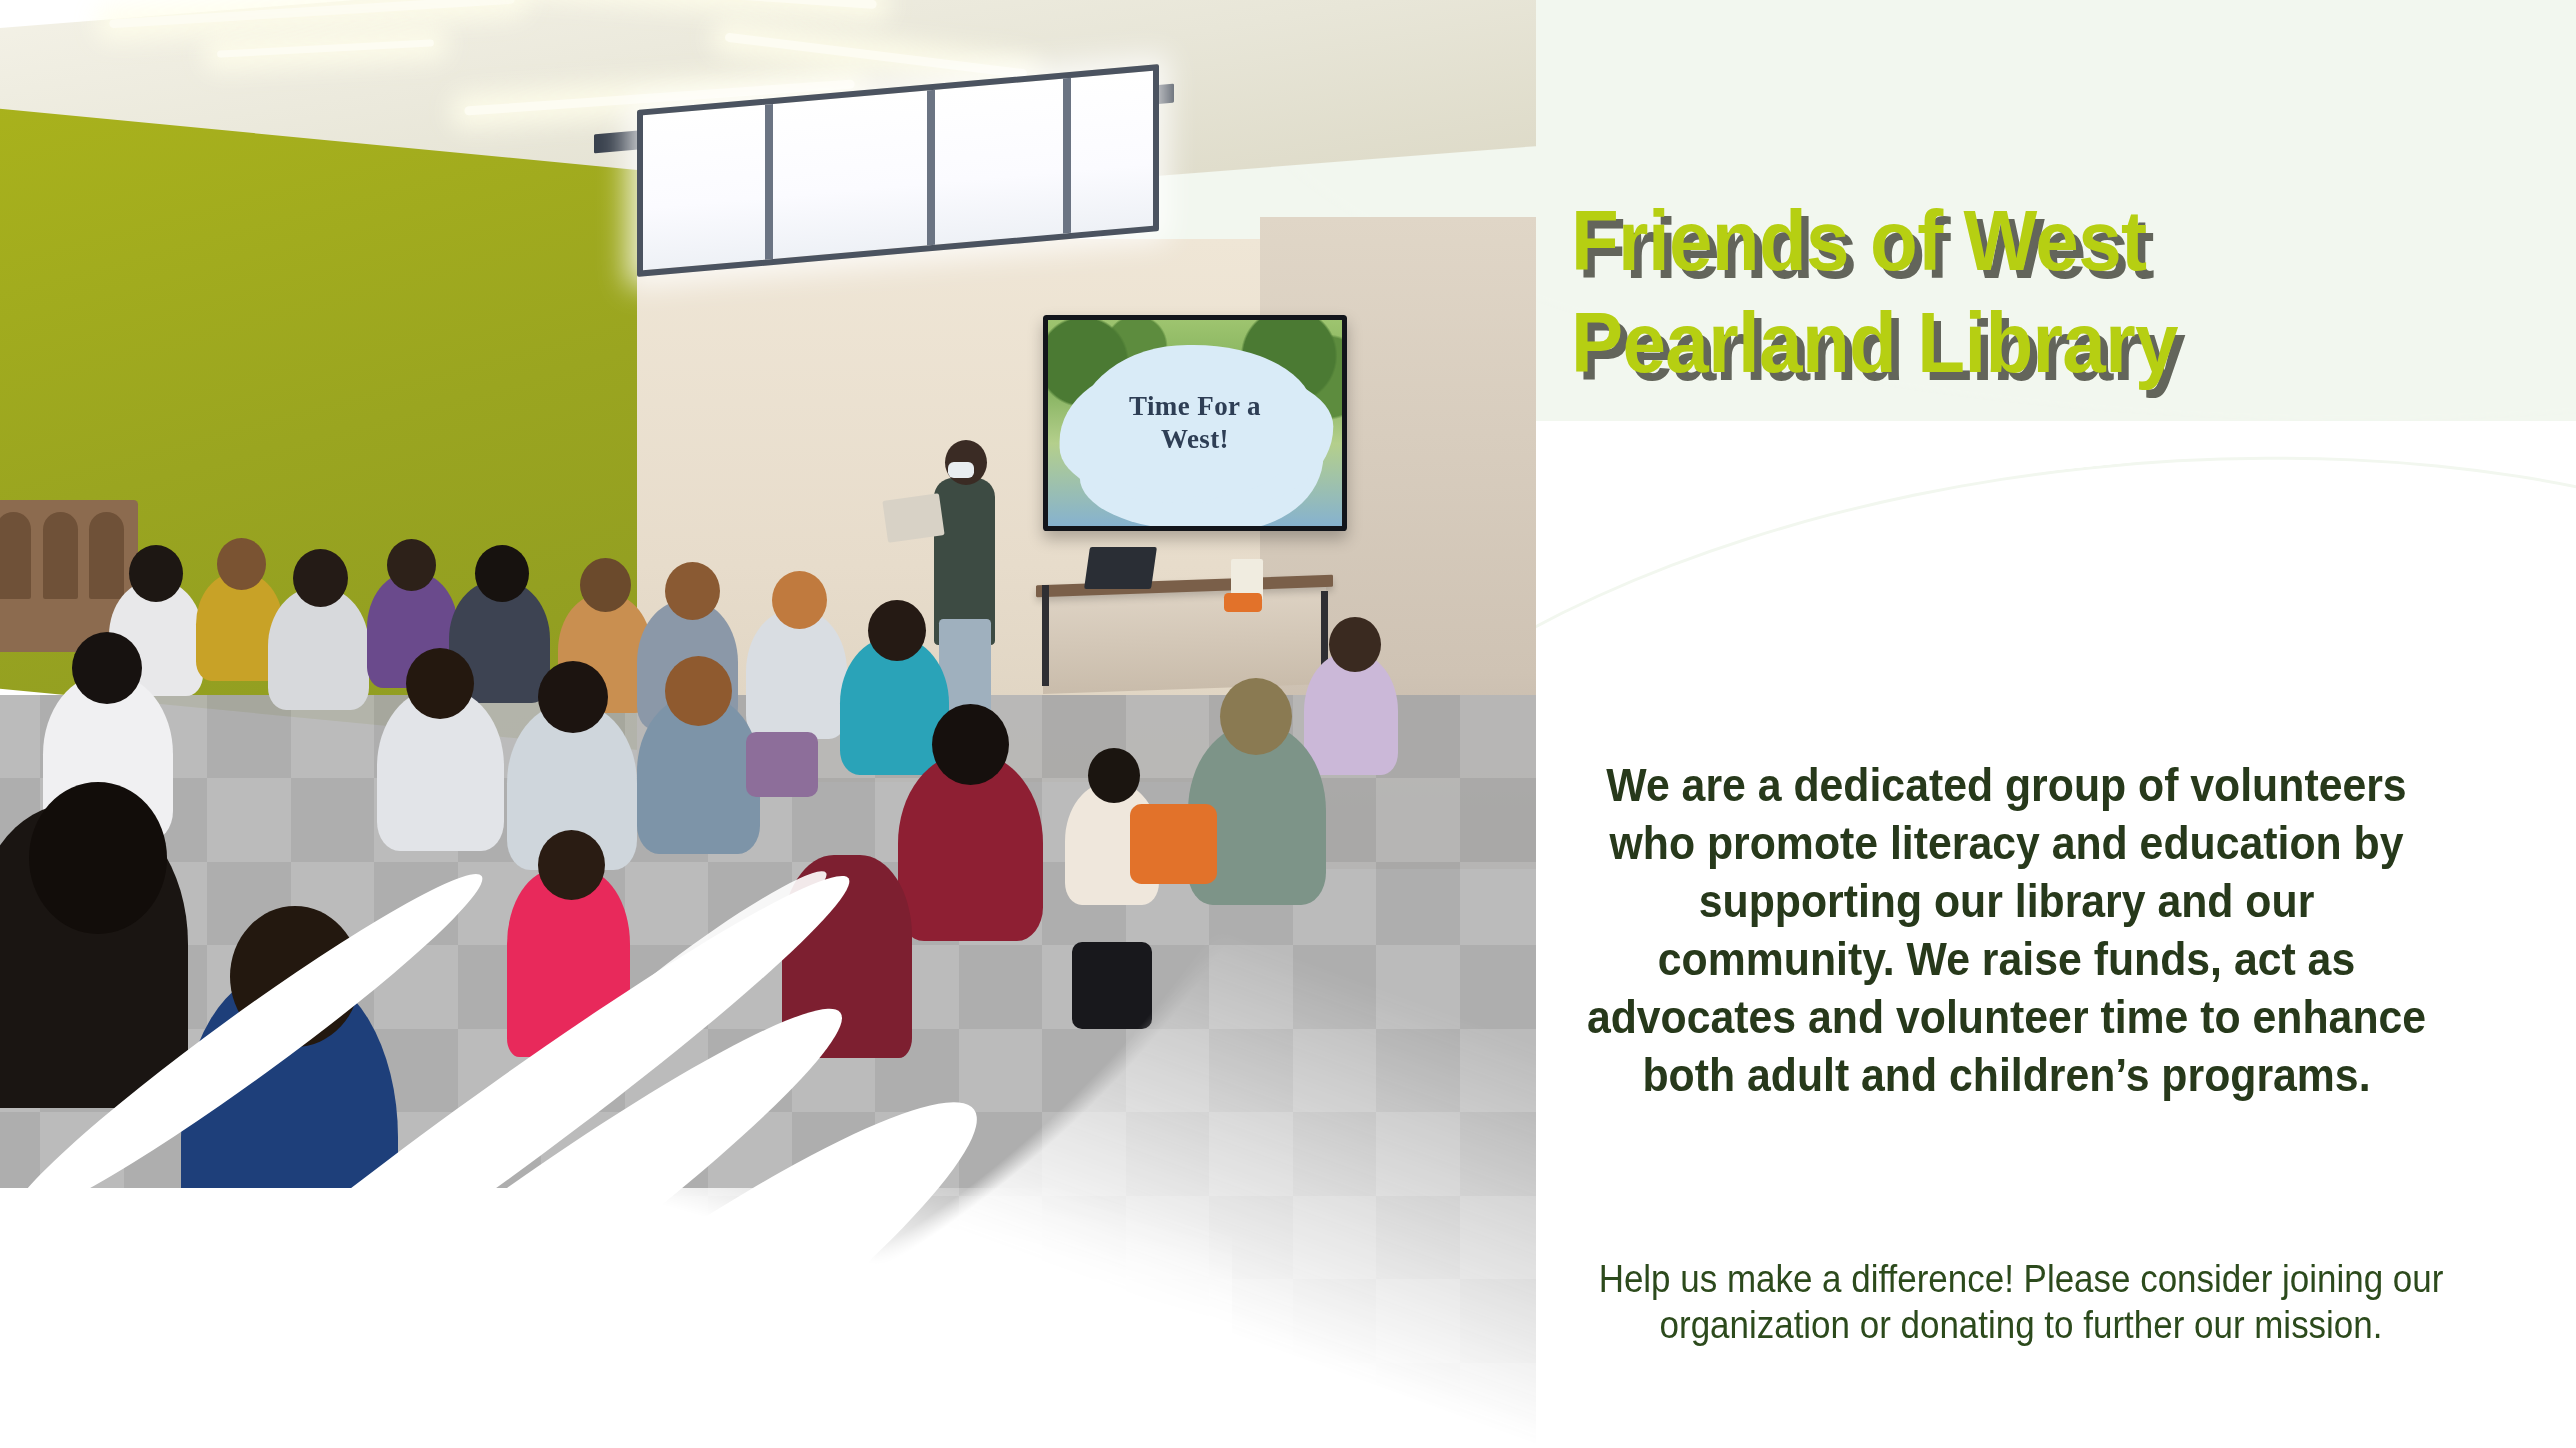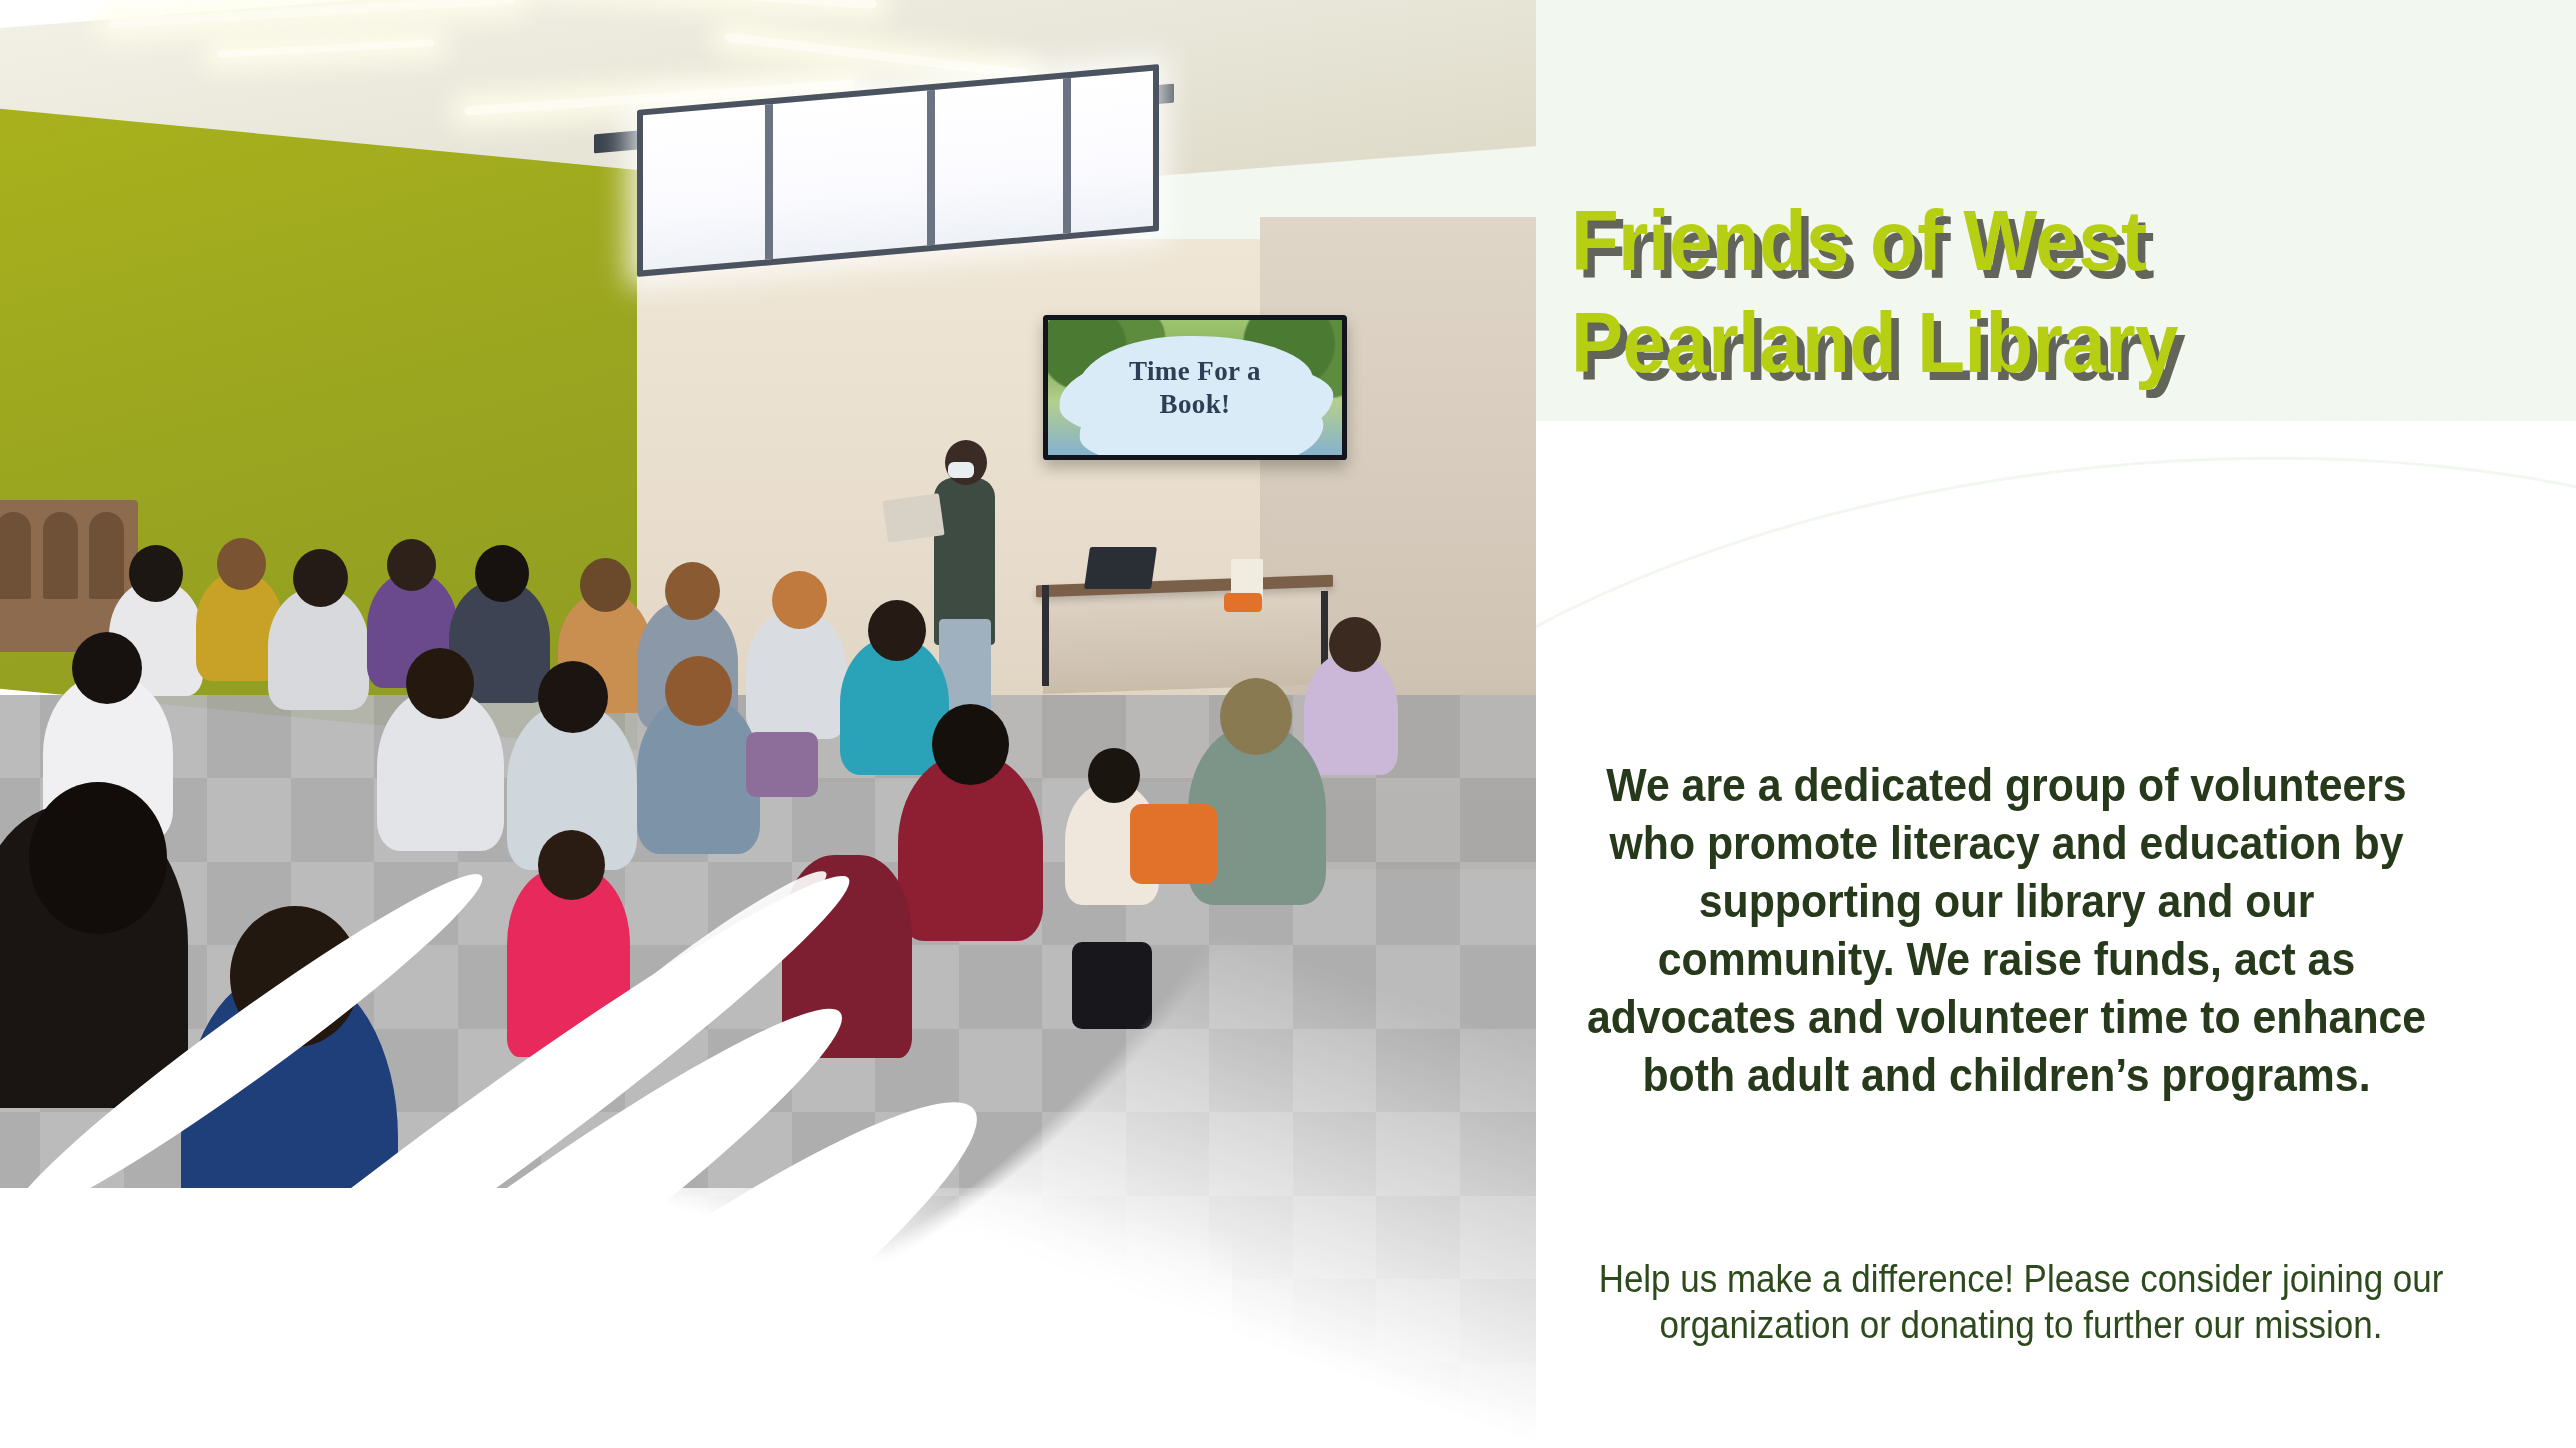--- a/index.html
+++ b/index.html
@@ -90,21 +90,21 @@
     box-shadow:0 0 29px 10px rgba(255,255,255,.8);
   }
   .window-mullion{
     position:absolute;top:0;width:8px;height:100%;background:#6b7483;
   }
   .beam{
     position:absolute;left:594px;top:109px;width:580px;height:19px;
     background:#39414d;transform:skewY(-5deg);border-radius:1.4px;
   }
   .tv{
-    position:absolute;left:1043px;top:315px;width:304px;height:145px;
+    position:absolute;left:1043px;top:315px;width:304px;height:216px;
     background:#eab308;border:5px solid #12151b;border-radius:3.6px;
     overflow:hidden;box-shadow:0 7.2px 14.5px rgba(0,0,0,.25);
   }
   .tv-bg{position:absolute;inset:0;
     background:linear-gradient(180deg,#9ec46f 0%,#7fae59 30%,#b4cf8c 60%,#86b2cf 100%);}
   .tv-trees{position:absolute;left:0;top:0;width:100%;height:58%;
     background:
       radial-gradient(circle at 12% 35%, #4b7a33 0 16%, transparent 17%),
       radial-gradient(circle at 30% 22%, #5d8c3e 0 13%, transparent 14%),
       radial-gradient(circle at 82% 30%, #4b7a33 0 18%, transparent 19%),
@@ -223,21 +223,21 @@
         <div class="window-mullion" style="left:284px;"></div>
         <div class="window-mullion" style="left:420px;"></div>
       </div>
 
       <div class="tv">
         <div class="tv-bg"></div>
         <div class="tv-trees"></div>
         <div class="cloud"></div>
         <div class="cloud-text">
           <span>Time For a</span>
-          <span>Book!</span>
+          <span>West!</span>
         </div>
       </div>
 
       <div class="table-under"></div>
       <div class="table"></div>
       <div class="table-leg" style="left:1042px;top:585px;"></div>
       <div class="table-leg" style="left:1321px;top:591px;"></div>
       <div class="laptop"></div>
       <div class="p" style="left:1231px;top:559px;width:32px;height:41px;background:#f0ece0;border-radius:2.2px;"></div>
       <div class="p" style="left:1224px;top:593px;width:38px;height:19px;background:#e2722a;border-radius:4.3px;"></div>

